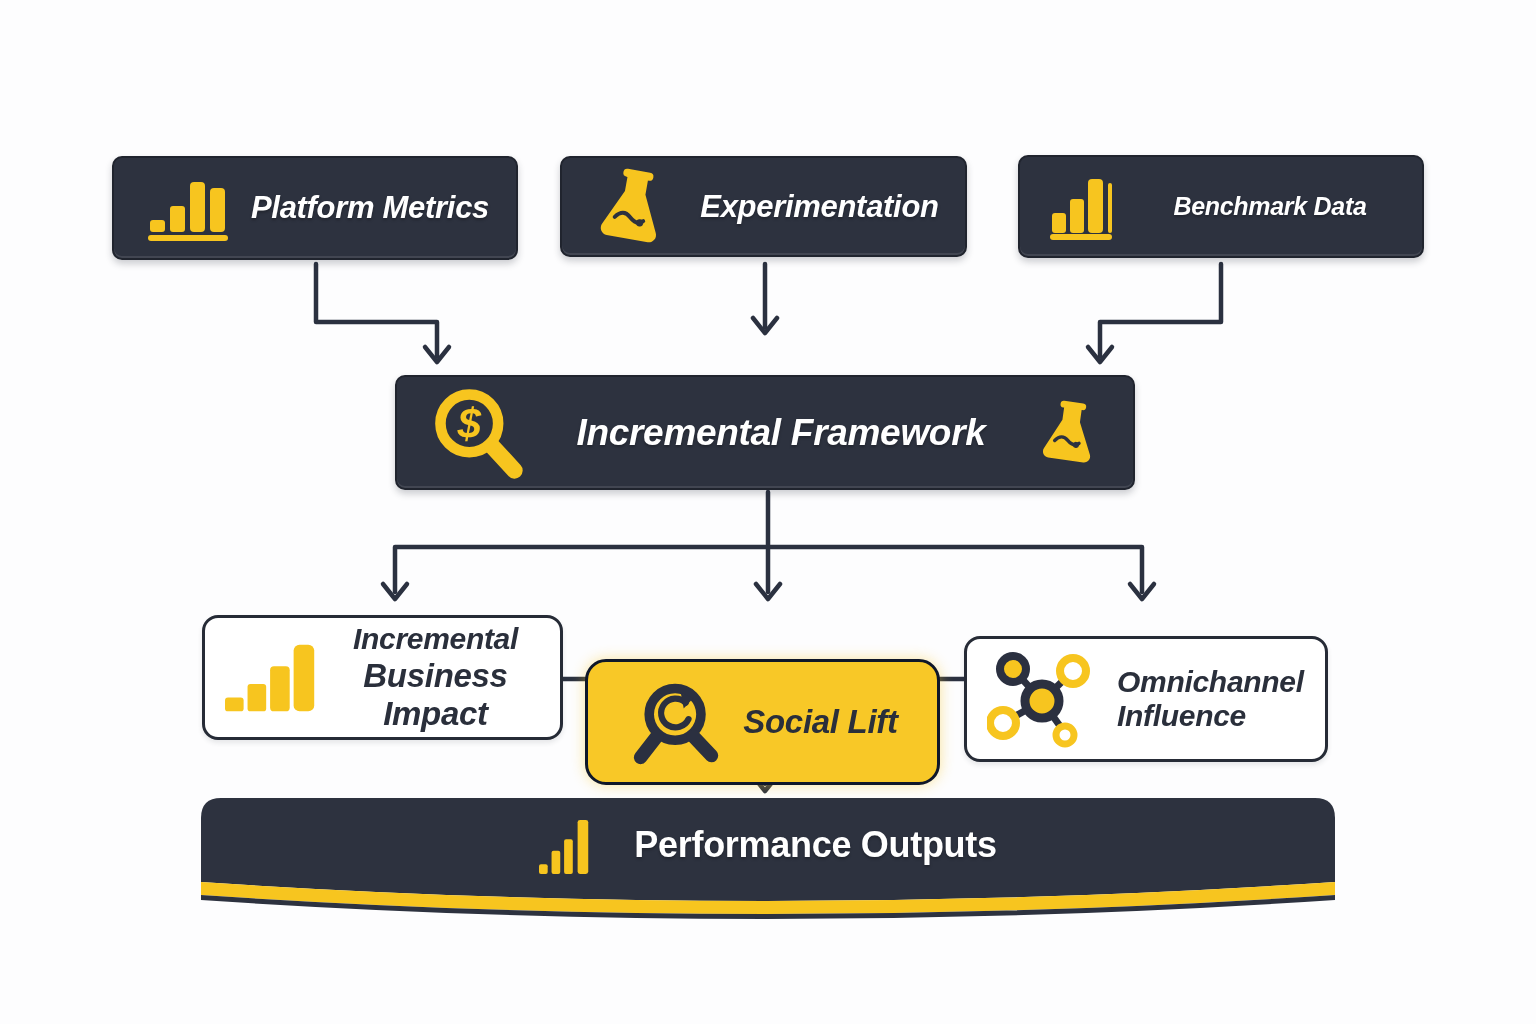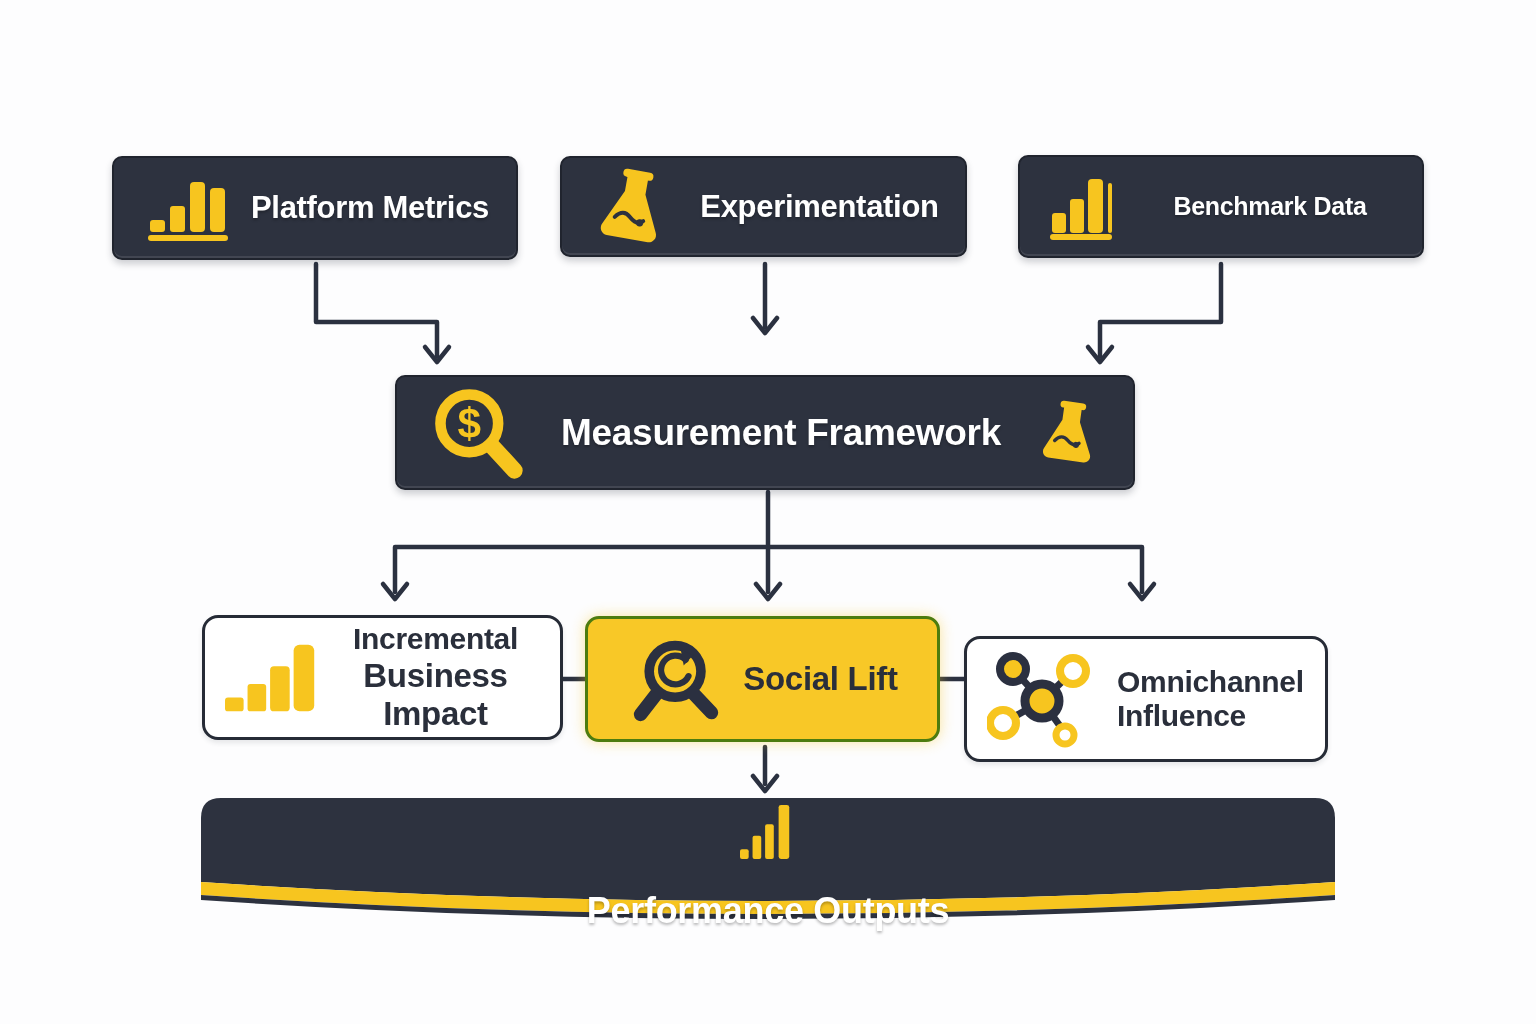--- a/index.html
+++ b/index.html
@@ -2,46 +2,47 @@
 <html><head>
 <meta charset="utf-8">
 <style>
   html,body{margin:0;padding:0;}
   .canvas{
     position:relative;width:1536px;height:1024px;overflow:hidden;
     background:#fdfdfe;
     font-family:"Liberation Sans", sans-serif;
   }
   .node{
-    position:absolute;display:flex;align-items:center;box-sizing:border-box;
+    position:absolute;display:flex;align-items:center;box-sizing:border-box;font-style:italic;
   }
   .node.dark{
     background:#2d323f;border:2px solid #20242e;border-radius:10px;
     box-shadow:0 4px 7px rgba(32,37,50,0.22), inset 0 -2px 0 rgba(255,255,255,0.10);
   }
   .node.white{
     background:#ffffff;border:3px solid #262b36;border-radius:16px;
     box-shadow:0 3px 5px rgba(32,37,50,0.10);
   }
   .node.accent{
-    background:#f8c827;border:3px solid #4d7c0f;border-radius:14px;
+    background:#f8c827;border:3px solid #0f172a;border-radius:21px;
     box-shadow:0 0 14px rgba(248,200,39,0.45);
+    margin-top:43px;
   }
   .label{font-weight:bold;letter-spacing:-0.3px;}
   .label.light{color:#ffffff;text-shadow:0 2px 3px rgba(0,0,0,0.28);}
   .label.darktext{color:#2a2f3b;}
   .grow{flex:1;text-align:center;}
   .stack{display:flex;flex-direction:column;line-height:1.15;}
   .icon{display:flex;align-items:center;justify-content:center;flex:0 0 auto;}
   svg.overlay{position:absolute;left:0;top:0;pointer-events:none;}
   .perf-svg{position:absolute;left:0;top:0;}
   .perf-content{
     position:absolute;left:0;top:0;right:0;bottom:0;
-    display:flex;align-items:center;justify-content:space-between;gap:28px;
-    padding-bottom:30px;box-sizing:border-box;flex-direction:column;
+    display:flex;align-items:center;justify-content:center;gap:39px;
+    padding-bottom:30px;box-sizing:border-box;
   }
 </style>
 </head>
 <body>
 
 <div class="canvas">
 
   <svg class="overlay" width="1536" height="1024" viewBox="0 0 1536 1024">
     <g fill="none" stroke="#2b3140" stroke-width="4.5" stroke-linecap="round" stroke-linejoin="round">
 
@@ -106,21 +107,21 @@
   </div>
 
   <div class="node dark" style="left:395px;top:375px;width:740px;height:115px;padding:0 30px 0 30px;gap:10px;">
     <span class="icon">
       <svg width="100" height="100" viewBox="0 0 104 104">
         <circle cx="44" cy="42" r="30" fill="none" stroke="#f7c51f" stroke-width="11"></circle>
         <text x="44" y="57" font-size="44" font-weight="bold" fill="#f7c51f" text-anchor="middle" font-family="Liberation Sans, sans-serif">$</text>
         <line x1="68" y1="66" x2="91" y2="91" stroke="#f7c51f" stroke-width="17" stroke-linecap="round"></line>
       </svg>
     </span>
-    <span class="label light grow" style="font-size:37px;">Measurement Framework</span>
+    <span class="label light grow" style="font-size:37px;">Incremental Framework</span>
     <span class="icon">
       <svg width="68" height="88" viewBox="0 0 100 100">
         <g transform="rotate(8 50 55)">
           <path fill="#f7c51f" d="M36,4 h28 a5,5 0 0 1 5,5 a5,5 0 0 1 -5,5 h-1 v18 l21,45 a9,9 0 0 1 -8,13 h-52 a9,9 0 0 1 -8,-13 l21,-45 v-18 h-1 a5,5 0 0 1 -5,-5 a5,5 0 0 1 5,-5 z"></path>
           <path fill="none" stroke="#2d323f" stroke-width="5" stroke-linecap="round" d="M30,64 q9,-12 19,-3 t17,2"></path>
           <circle cx="62" cy="66" r="4.5" fill="#2d323f"></circle>
         </g>
       </svg>
     </span>
   </div>

